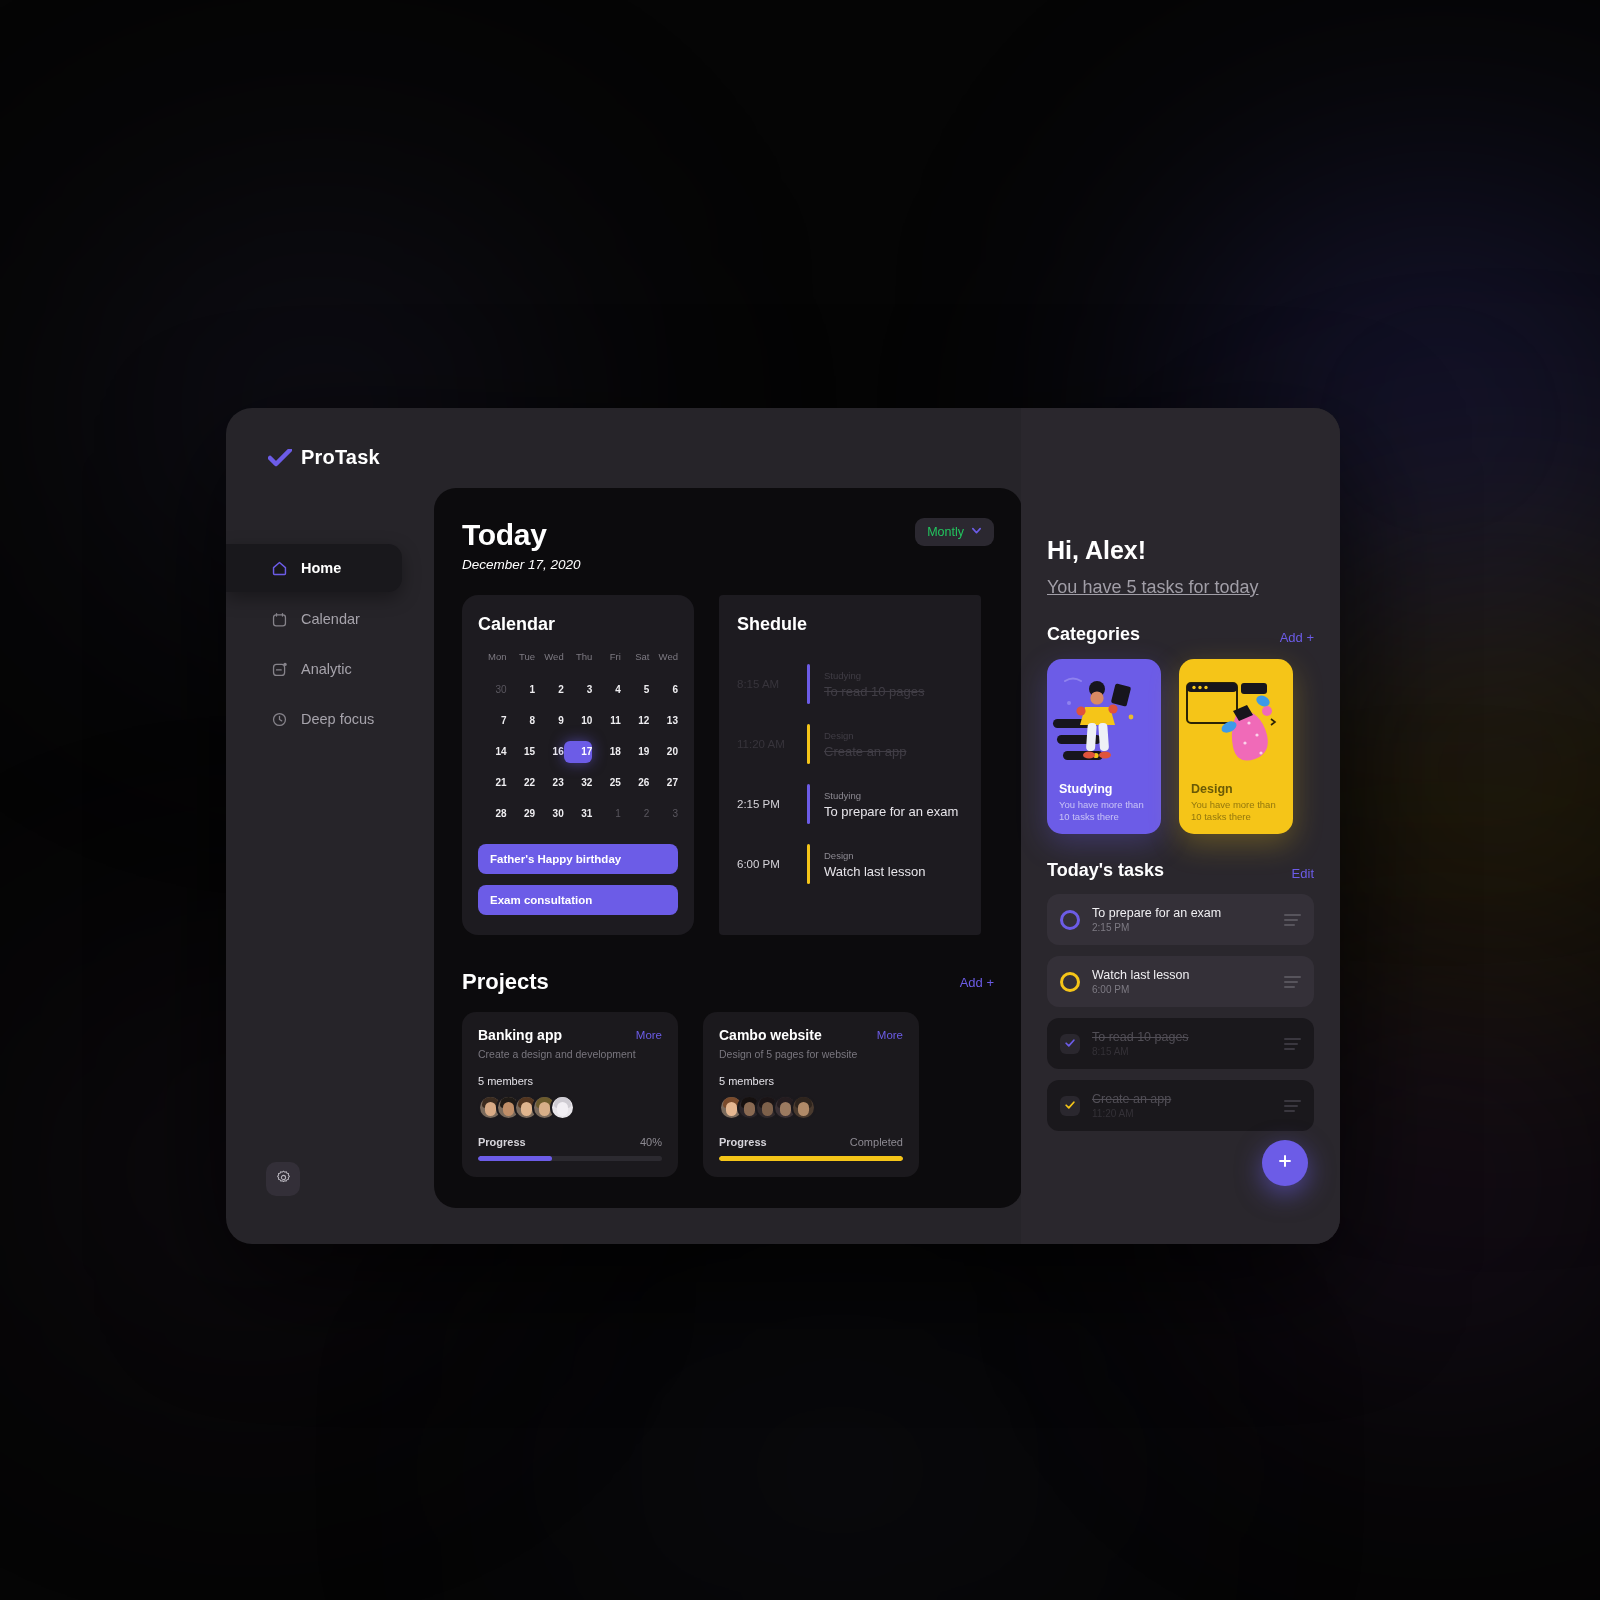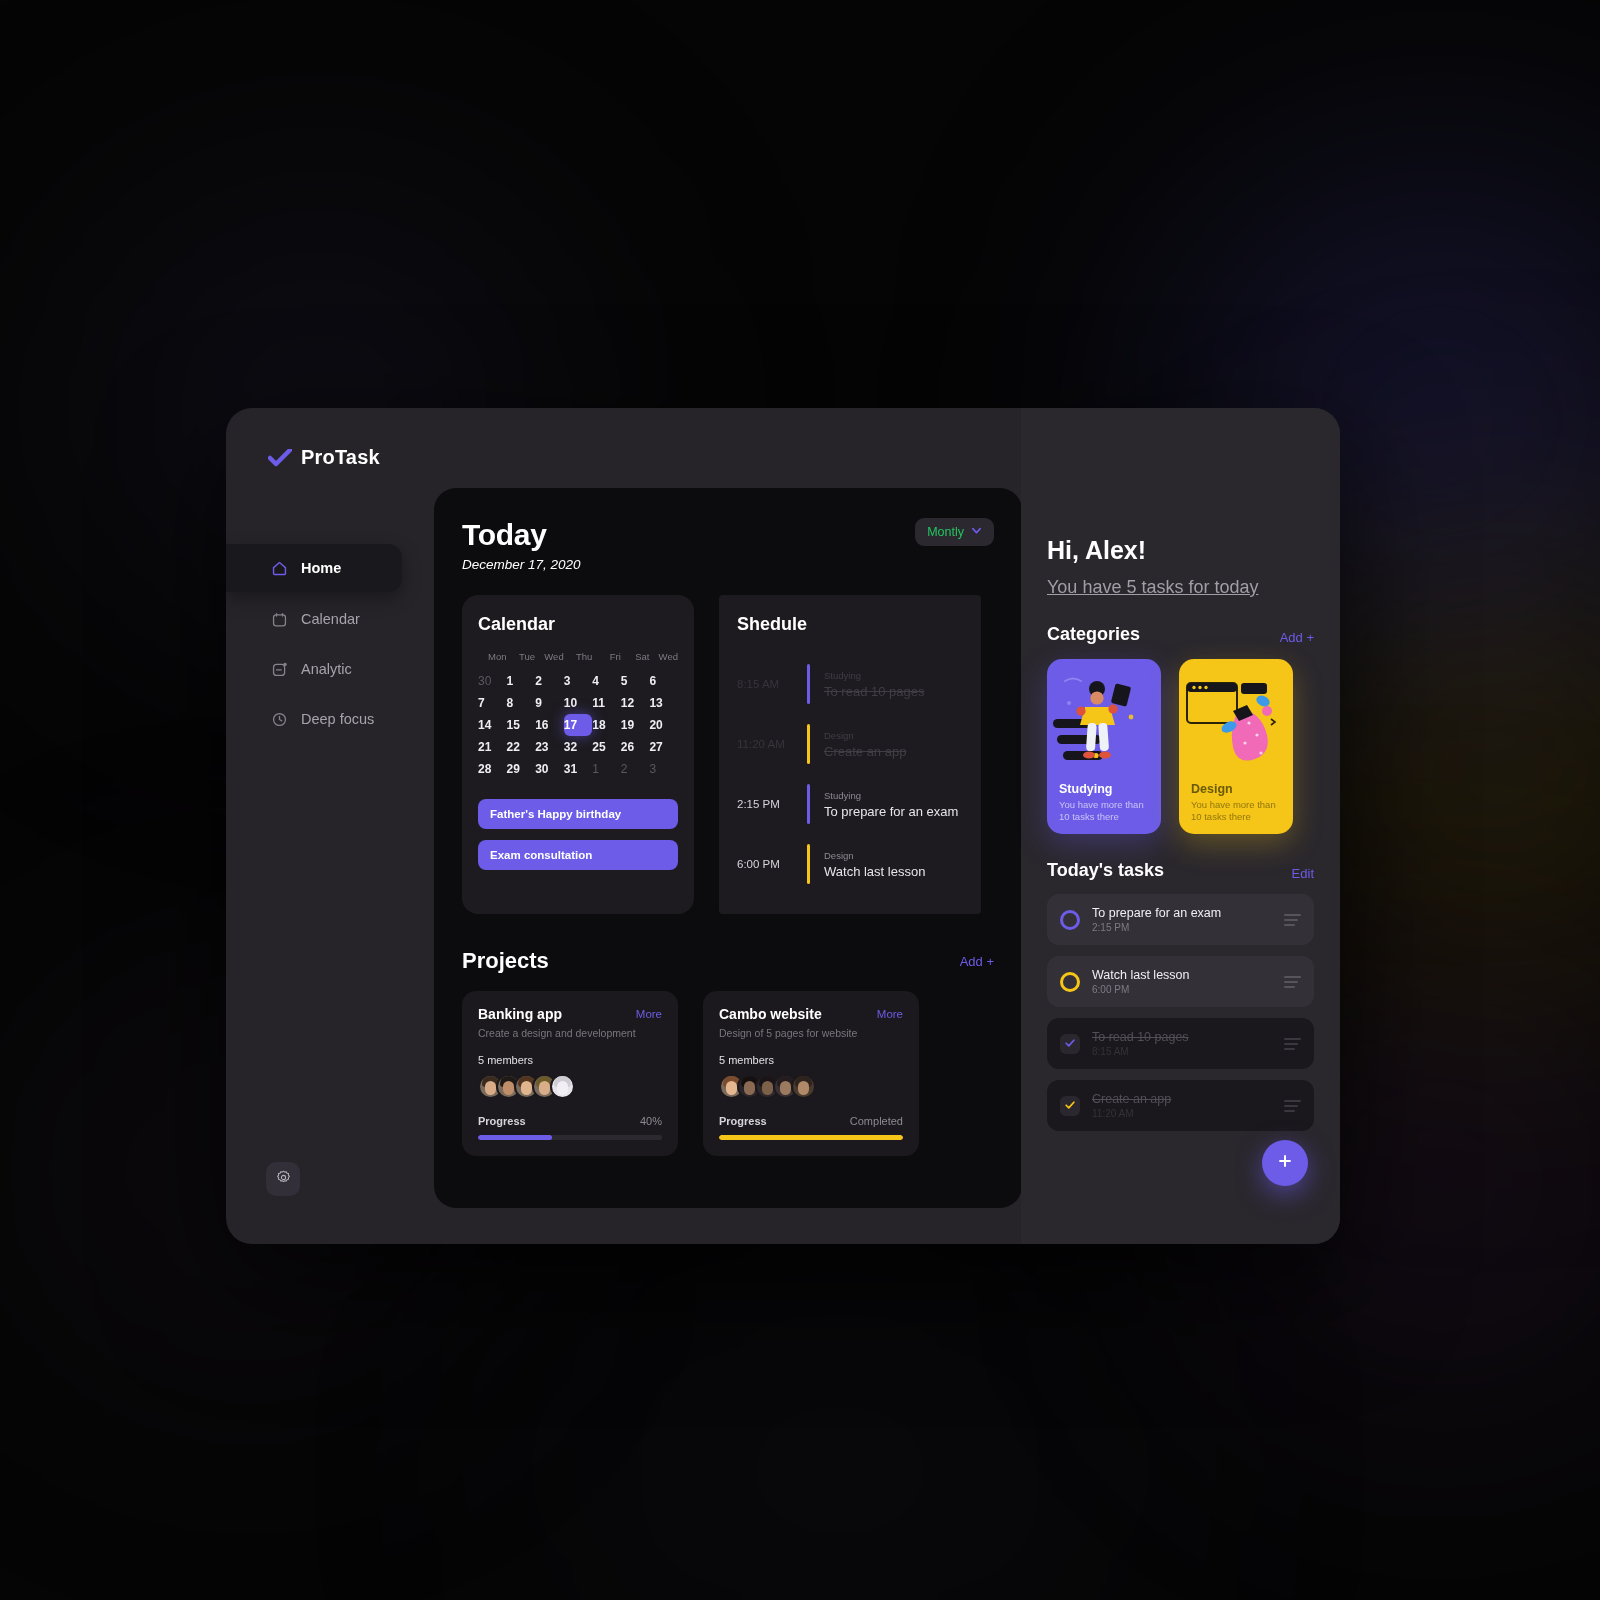--- a/index.html
+++ b/index.html
@@ -83,22 +83,22 @@
 
   .cards-row { display:flex; gap:25px; margin-top:23px; }
 
   .calendar-card {
     width:232px; background:#1d1b20; border-radius:16px; padding:19px 16px 20px 16px;
   }
   .card-title { color:#fff; font-size:18px; font-weight:bold; }
   .cal-grid { display:grid; grid-template-columns:repeat(7,1fr); margin-top:16px; }
   .cal-dow { color:#7d7a82; font-size:9.5px; text-align:right; padding-bottom:8px; }
   .cal-day {
-    color:#efeef1; font-size:12px; font-weight:bold; text-align:left;
-    height:22px; line-height:22px; border-radius:6px; cursor:pointer;
+    color:#efeef1; font-size:10px; font-weight:bold; text-align:right;
+    height:22px; line-height:22px; border-radius:6px; cursor:pointer;margin-top:9px;
   }
   .cal-day.muted { color:#5a575f; font-weight:normal; }
   .cal-day.sel { background:#6c5ce7; color:#fff; box-shadow:0 0 14px rgba(108,92,231,0.55); }
 
   .cal-event {
     margin-top:11px; background:#6c5ce7; color:#fff; font-size:11.5px; font-weight:bold;
     border-radius:8px; padding:9px 12px; cursor:pointer;
   }
   .cal-event.first { margin-top:19px; }
 

